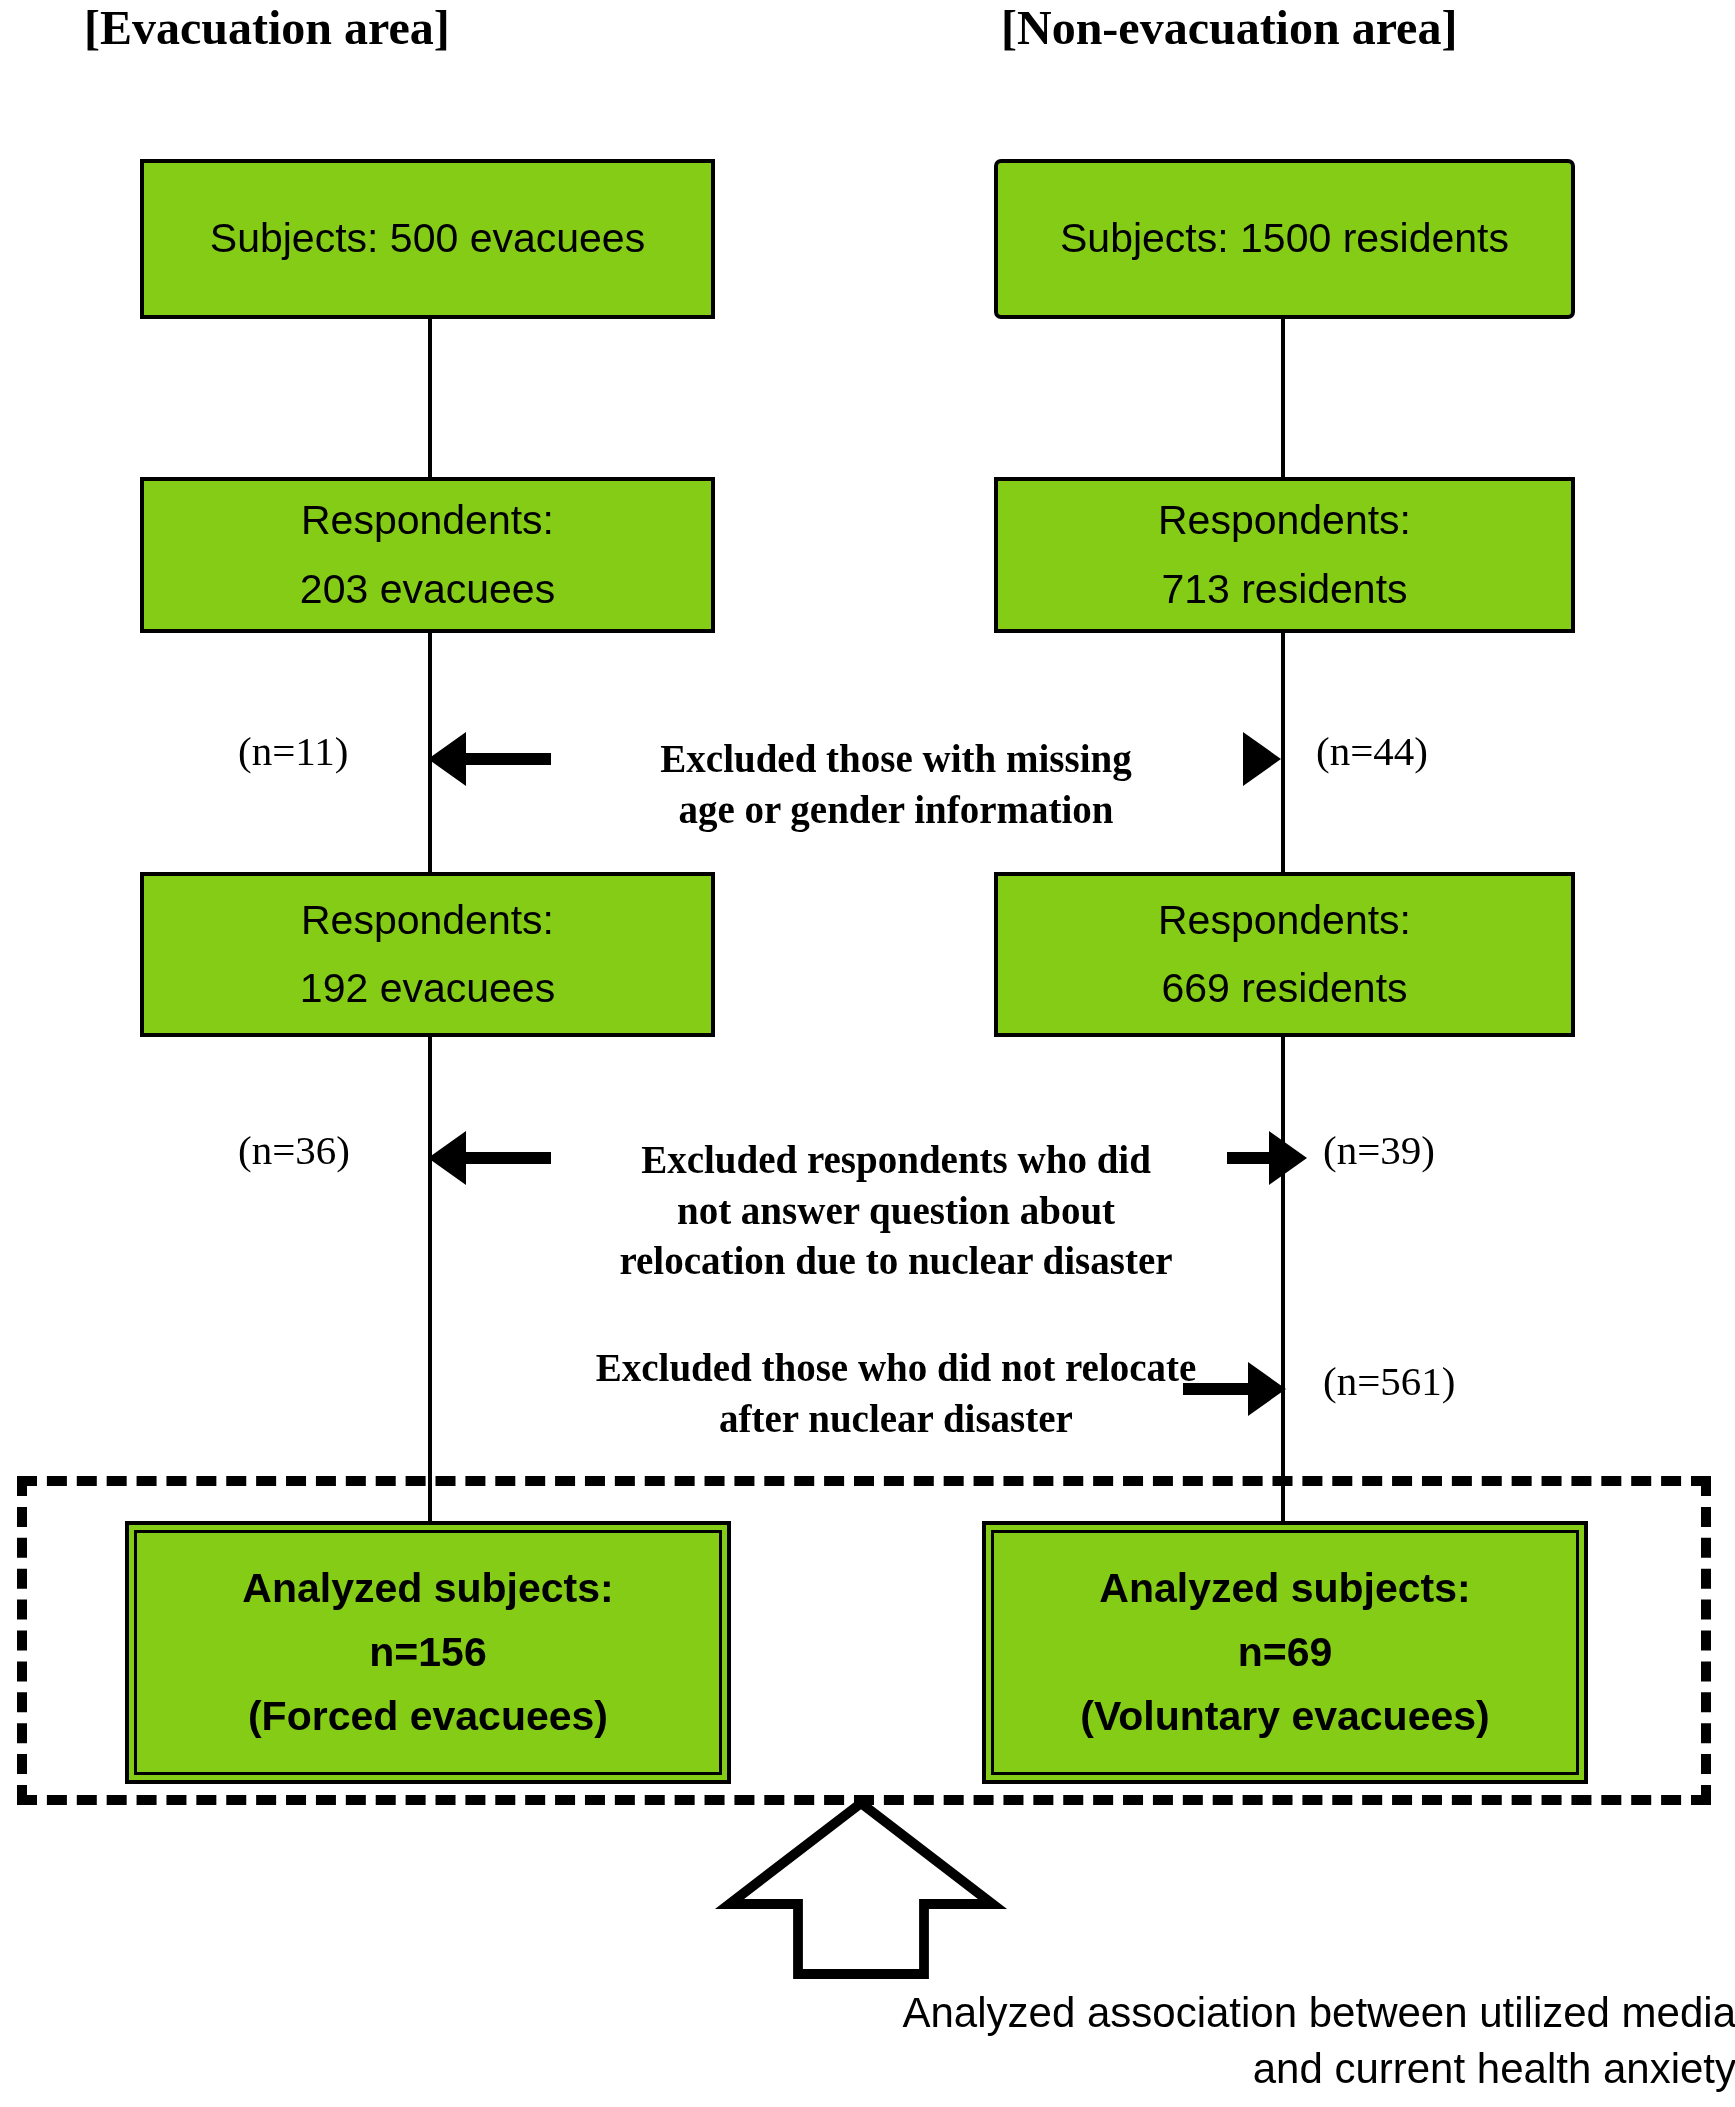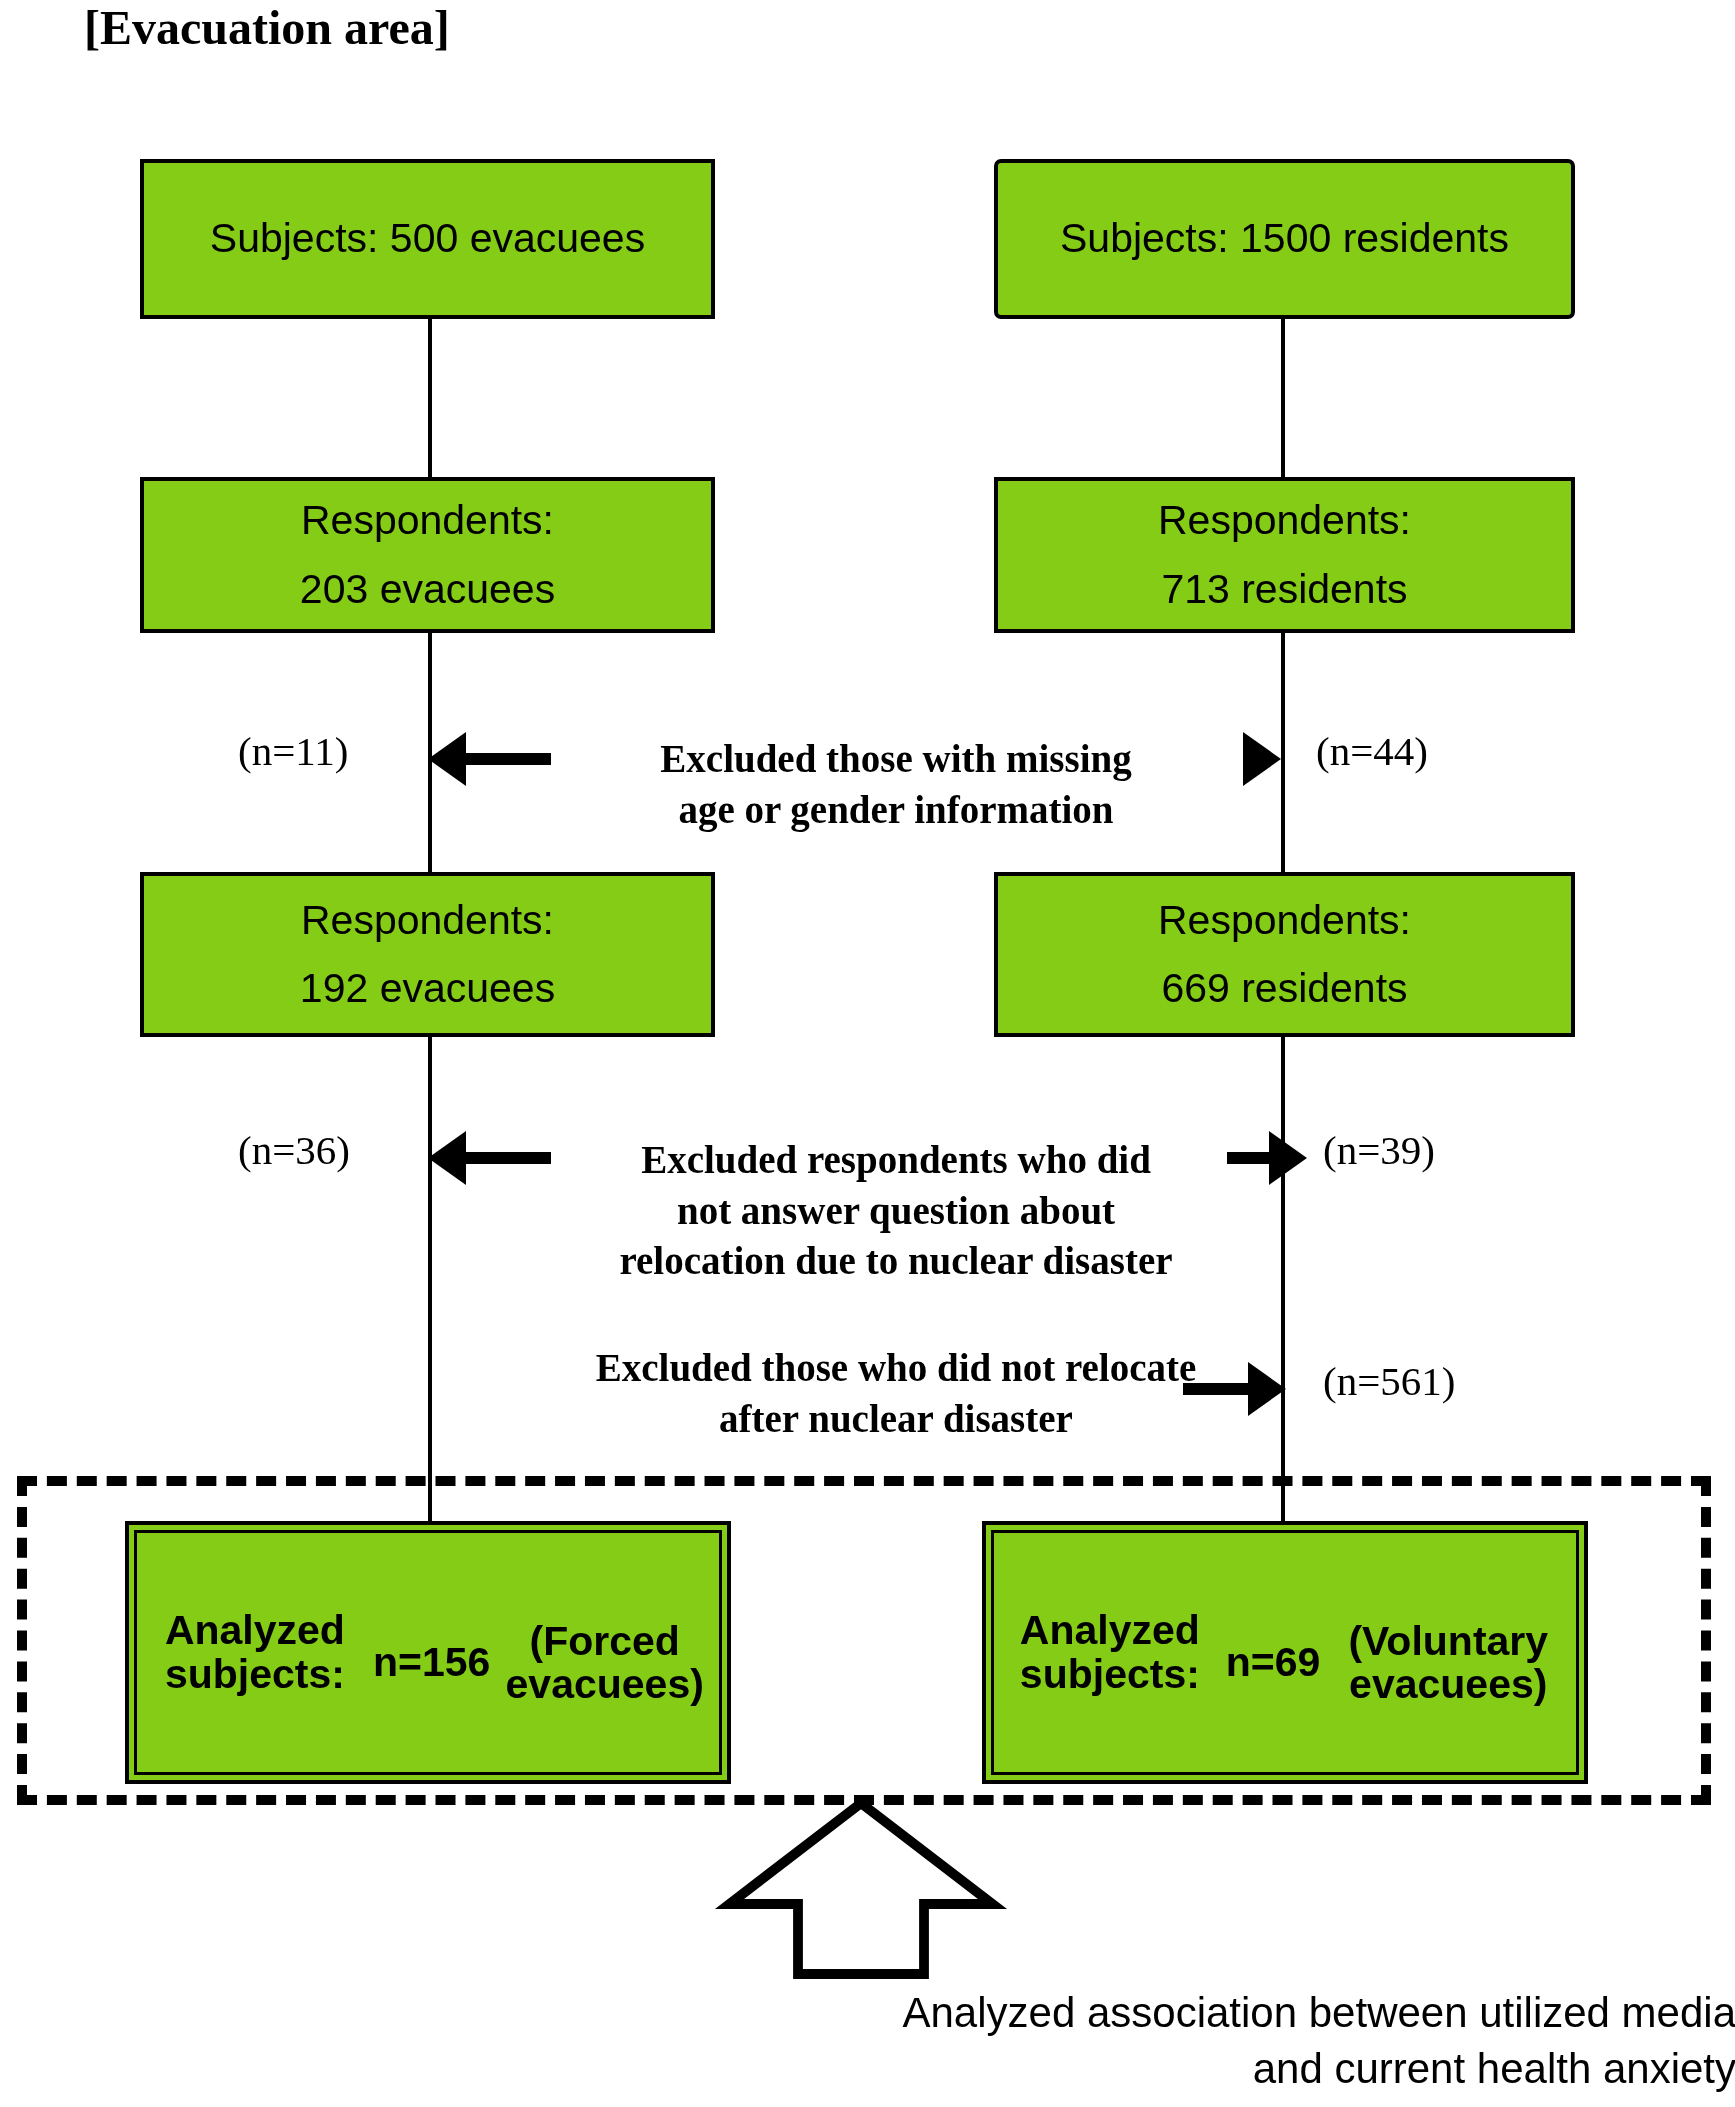--- a/index.html
+++ b/index.html
@@ -50,20 +50,21 @@
     border:4.2px solid #000000;
     padding:4.9px;
     font-weight:bold;
   }
   .fbox.double .inner{
     box-sizing:border-box;
     width:100%;
     height:100%;
     border:3.5px solid #000000;
     display:flex;
+    flex-direction:column;
     align-items:center;
     justify-content:center;
   }
   .fbox.double .l + .l{margin-top:21px;}
 
   
   .vline{
     position:absolute;
     width:4.2px;
     background:#000000;
@@ -134,20 +135,21 @@
     color:#000;
   }
 </style>
 </head>
 <body>
 
 <div id="stage">
 
   <div class="col-header" style="left:84px;top:0px;width:560px;">[Evacuation area]</div>
 
+  <div class="col-header" style="left:1001px;top:0px;width:595px;">[Non-evacuation area]</div>
 
   <div class="vline" style="left:428px;top:319px;height:158px;"></div>
   <div class="vline" style="left:428px;top:633px;height:239px;"></div>
   <div class="vline" style="left:428px;top:1036px;height:489px;"></div>
 
   <div class="vline" style="left:1281px;top:319px;height:158px;"></div>
   <div class="vline" style="left:1281px;top:633px;height:239px;"></div>
   <div class="vline" style="left:1281px;top:1036px;height:489px;"></div>
 
   <div class="fbox" style="left:140px;top:159px;width:575px;height:160px;">

